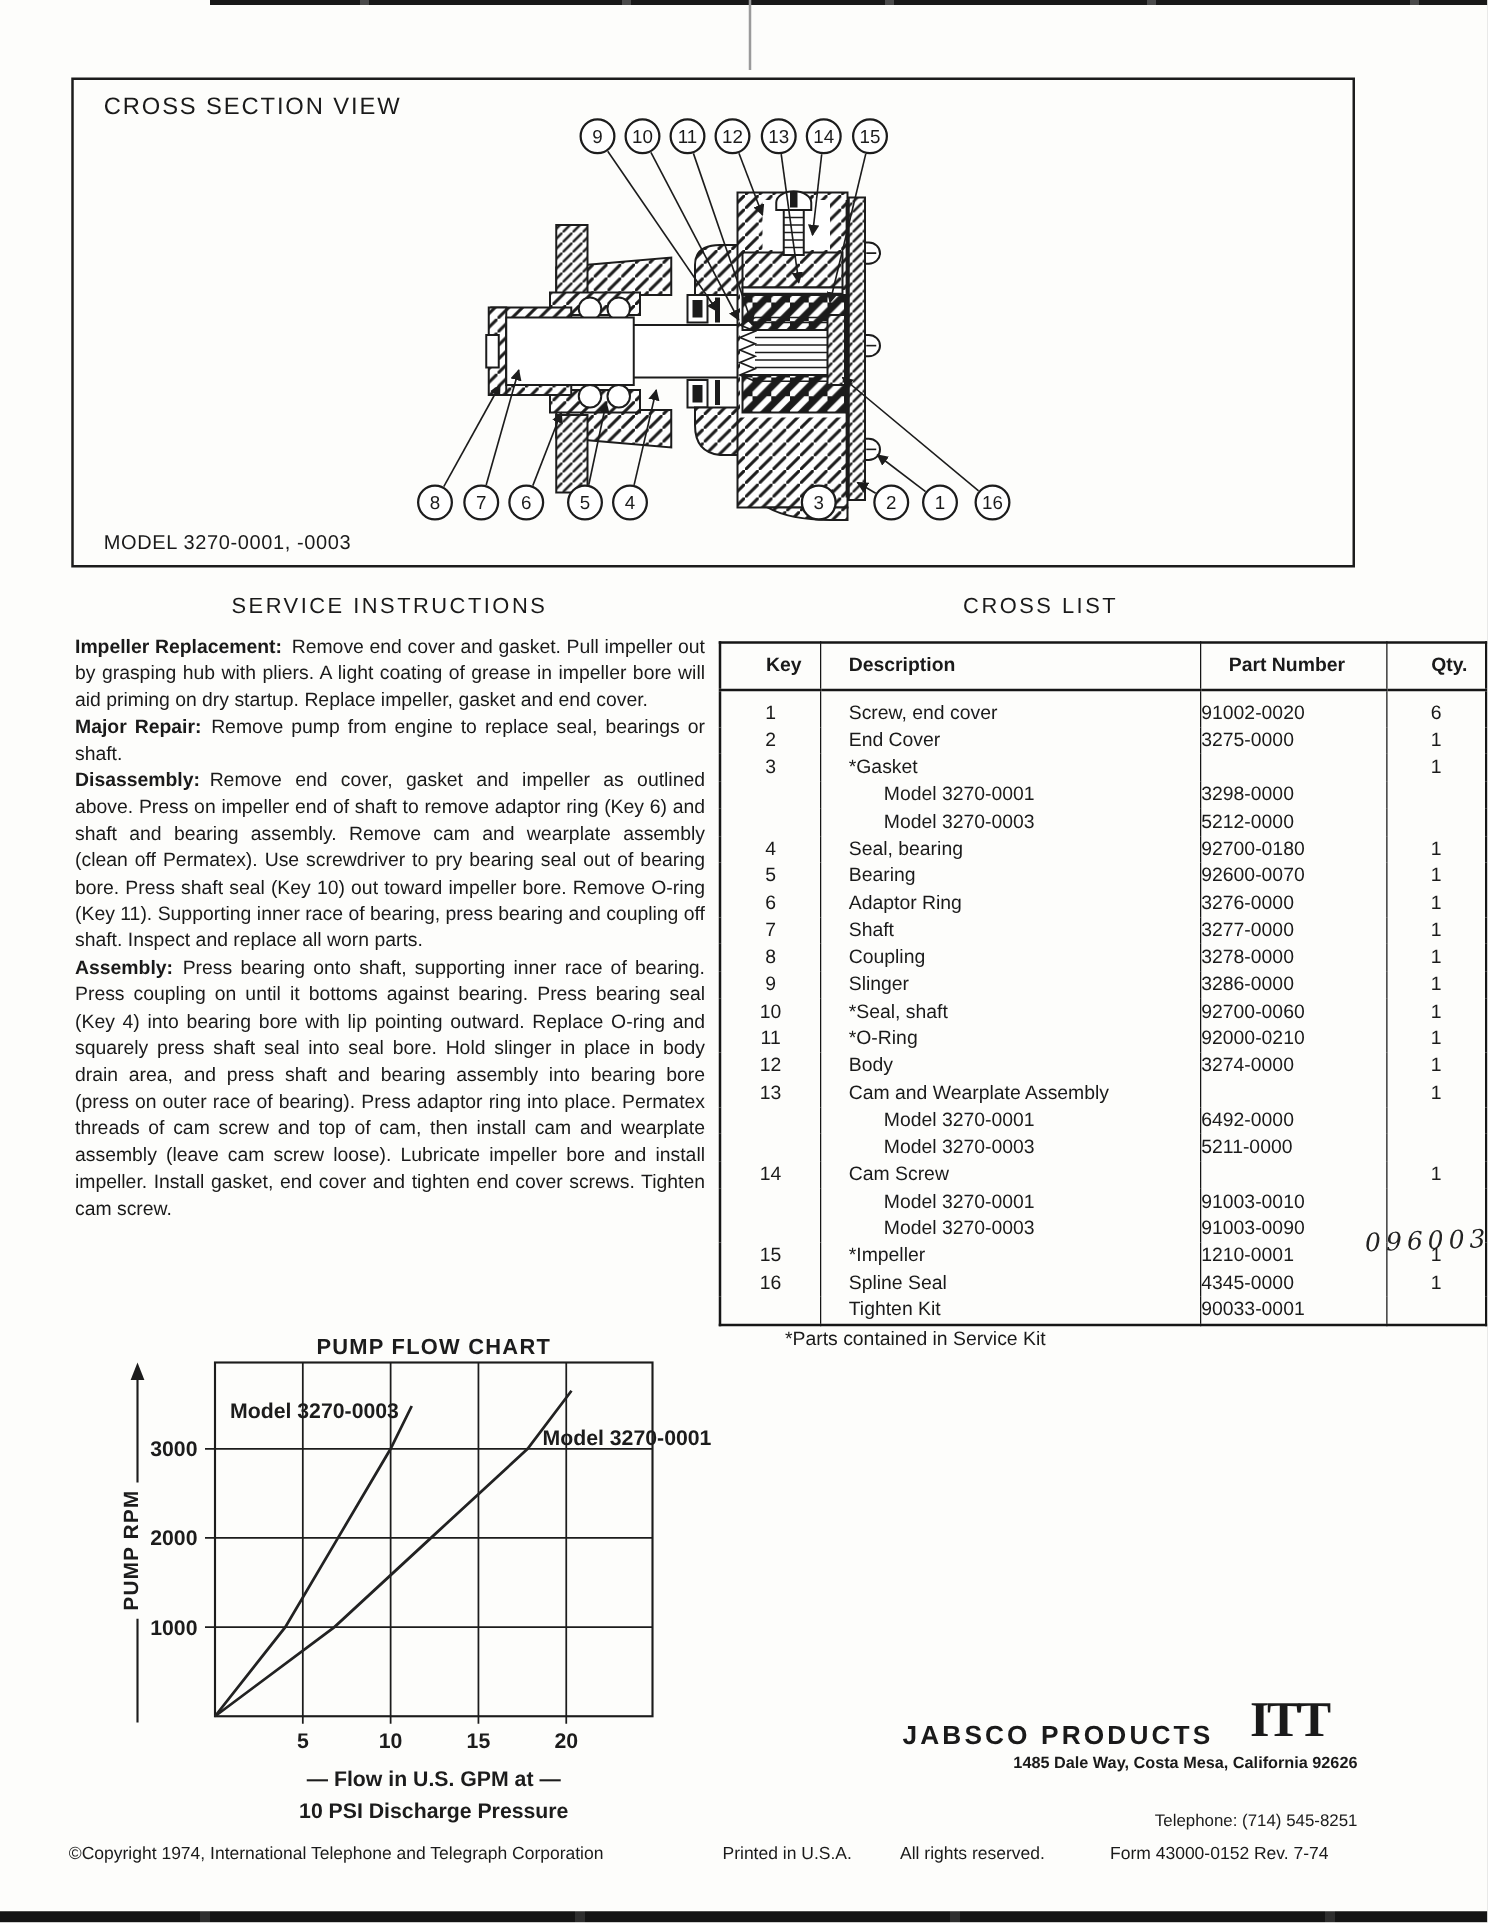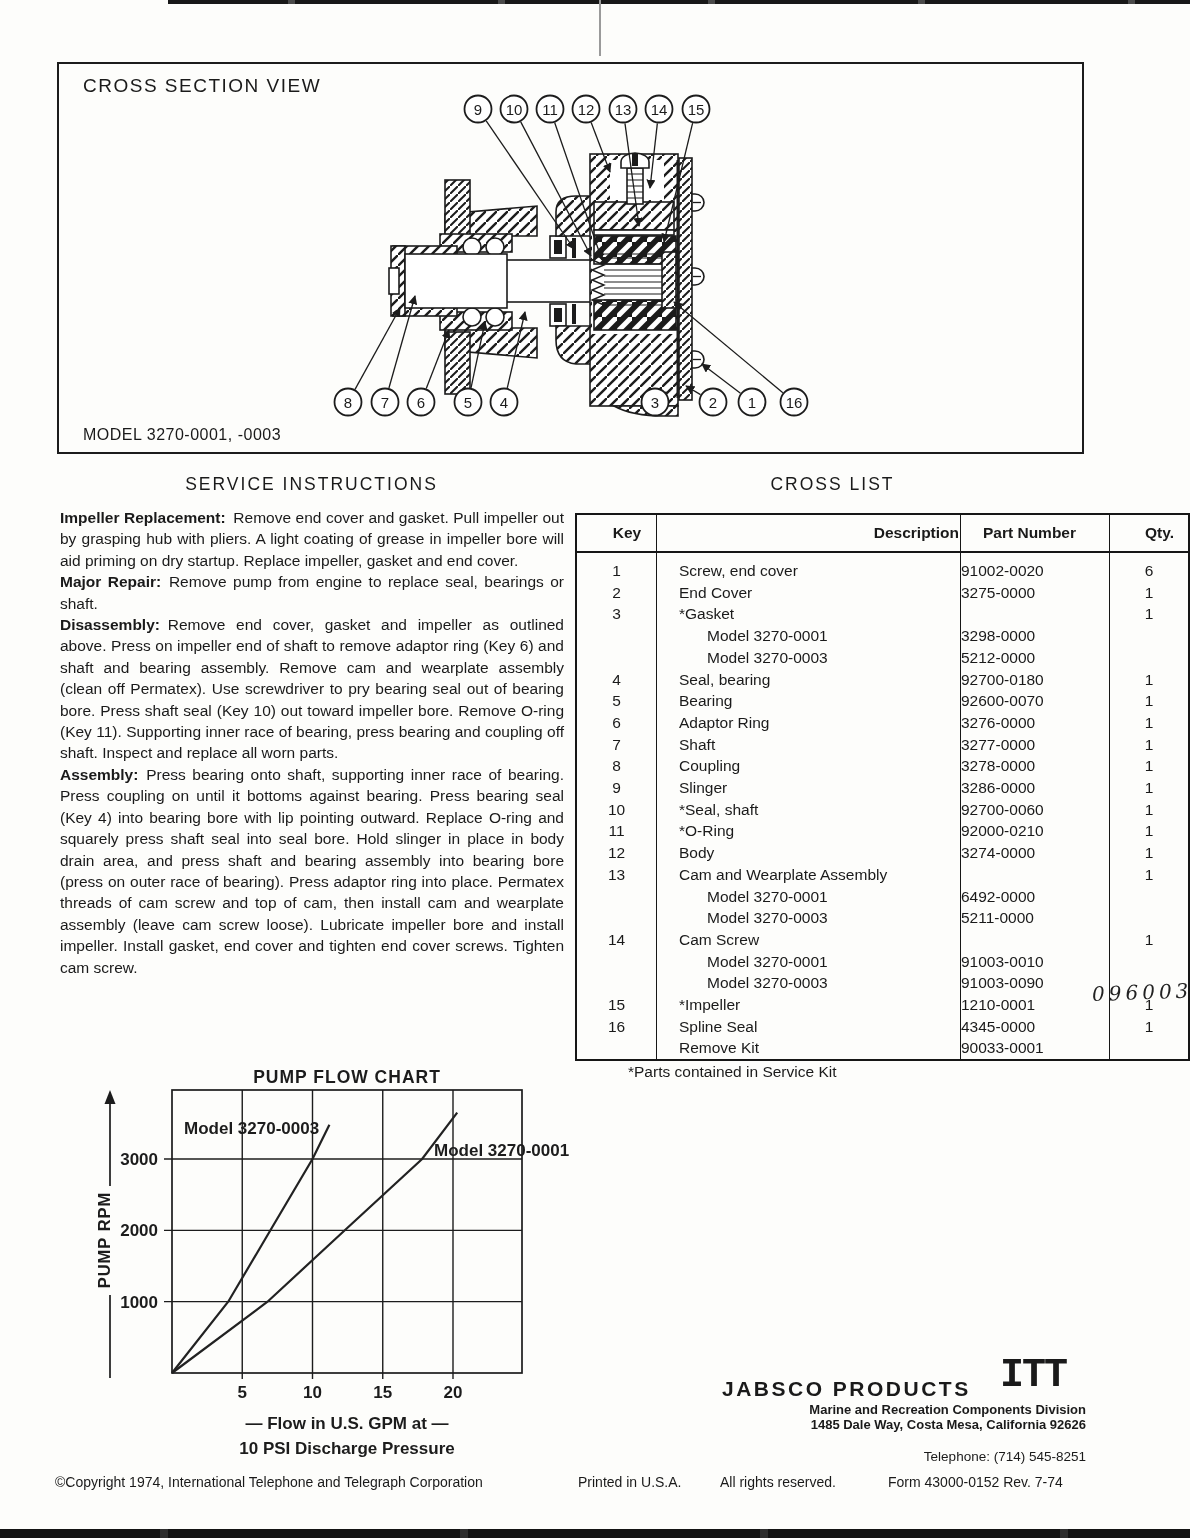--- a/index.html
+++ b/index.html
@@ -23,36 +23,36 @@
   .h-service{left:60px;top:474px;width:503px;}
   .h-parts{left:575px;top:474px;width:515px;}
   
   .service-text{position:absolute;left:60px;top:507px;width:504px;font-size:15.5px;
     line-height:21.4px;text-align:justify;}
   .service-text .para{margin:0;}
   
   .parts-table{position:absolute;left:575px;top:513px;width:516px;border-collapse:collapse;
     border:2.2px solid #161616;font-size:15.5px;table-layout:fixed;}
   .parts-table th{border-bottom:2px solid #161616;height:34px;font-weight:bold;font-size:15.5px;padding-left:22px;}
-  .parts-table th.c-desc{text-align:right;padding-left:22px;}
+  .parts-table th.c-desc{text-align:left;padding-left:22px;}
   .parts-table td{height:21.7px;line-height:21.7px;padding:0;overflow:hidden;white-space:nowrap;}
   .parts-table .c-key{width:56px;text-align:center;}
   .parts-table .c-desc{width:280px;border-left:1.6px solid #161616;text-align:left;}
   .parts-table td.c-desc{padding-left:22px;}
   .parts-table td.c-desc.indent{padding-left:50px;}
   .parts-table .c-part{width:125px;border-left:1.6px solid #161616;text-align:left;}
   .parts-table .c-qty{width:55px;border-left:1.6px solid #161616;text-align:center;}
   .footnote{position:absolute;left:628px;top:1063px;font-size:15.5px;}
   .handwriting{position:absolute;left:1092px;top:980px;font-family:"DejaVu Serif",serif;
     font-style:italic;font-size:20px;letter-spacing:4px;transform:rotate(-2deg);color:#222;}
   
   #chart-svg{position:absolute;left:90px;top:1065px;width:510px;height:398px;}
   
   .jabsco{position:absolute;left:722px;top:1377px;font-size:21px;font-weight:bold;letter-spacing:2.5px;}
-  .itt{position:absolute;left:1000px;top:1356px;font-family:Liberation Mono, monospace;font-weight:bold;
+  .itt{position:absolute;left:1000px;top:1356px;font-family:Liberation Serif, serif;font-weight:bold;
     font-size:40px;letter-spacing:-2px;line-height:1;}
   .footer-lines{position:absolute;left:600px;top:1402px;width:486px;text-align:right;
     font-size:13px;font-weight:bold;line-height:15.2px;}
   .footer-tel{position:absolute;left:600px;top:1449px;width:486px;text-align:right;
     font-size:13.5px;font-weight:normal;}
   .bl{position:absolute;top:1474px;font-size:14px;}
   .bl-copy{left:55px;} .bl-printed{left:578px;} .bl-rights{left:720px;} .bl-form{left:888px;}
 </style>
 </head>
 <body>
@@ -386,21 +386,21 @@
           <td class="c-qty">1</td>
         </tr>
         <tr>
           <td class="c-key">16</td>
           <td class="c-desc">Spline Seal</td>
           <td class="c-part">4345-0000</td>
           <td class="c-qty">1</td>
         </tr>
         <tr>
           <td class="c-key"></td>
-          <td class="c-desc">Remove Kit</td>
+          <td class="c-desc">Tighten Kit</td>
           <td class="c-part">90033-0001</td>
           <td class="c-qty"></td>
         </tr>
       </tbody>
   </table>
   <div class="footnote">*Parts contained in Service Kit</div>
 
   <div class="handwriting">0960038</div>
 
   <svg id="chart-svg" viewBox="90 1065 510 398">
@@ -428,21 +428,20 @@
       <polyline points="172.0,1373.0 267.5,1301.7 344.8,1230.3 422.1,1159.0 457.2,1112.6" fill="none" stroke="#222" stroke-width="2.2"></polyline>
       <text x="184" y="1134" font-size="17" font-weight="bold">Model 3270-0003</text>
       <text x="434" y="1156" font-size="17" font-weight="bold">Model 3270-0001</text>
       <text x="347" y="1429" text-anchor="middle" font-size="17" font-weight="bold">— Flow in U.S. GPM at —</text>
       <text x="347" y="1454" text-anchor="middle" font-size="17" font-weight="bold">10 PSI Discharge Pressure</text>
     </svg>
 
   <div class="jabsco">JABSCO PRODUCTS</div>
   <div class="itt">ITT</div>
   <div class="footer-lines">
-    <div>Marine and Recreation Components Division</div>
     <div>1485 Dale Way, Costa Mesa, California 92626</div>
   </div>
   <div class="footer-tel">Telephone: (714) 545-8251</div>
 
   <span class="bl bl-copy">©Copyright 1974, International Telephone and Telegraph Corporation</span>
   <span class="bl bl-printed">Printed in U.S.A.</span>
   <span class="bl bl-rights">All rights reserved.</span>
   <span class="bl bl-form">Form 43000-0152 Rev. 7-74</span>
 
   <div class="scan-bar-bottom"></div>

